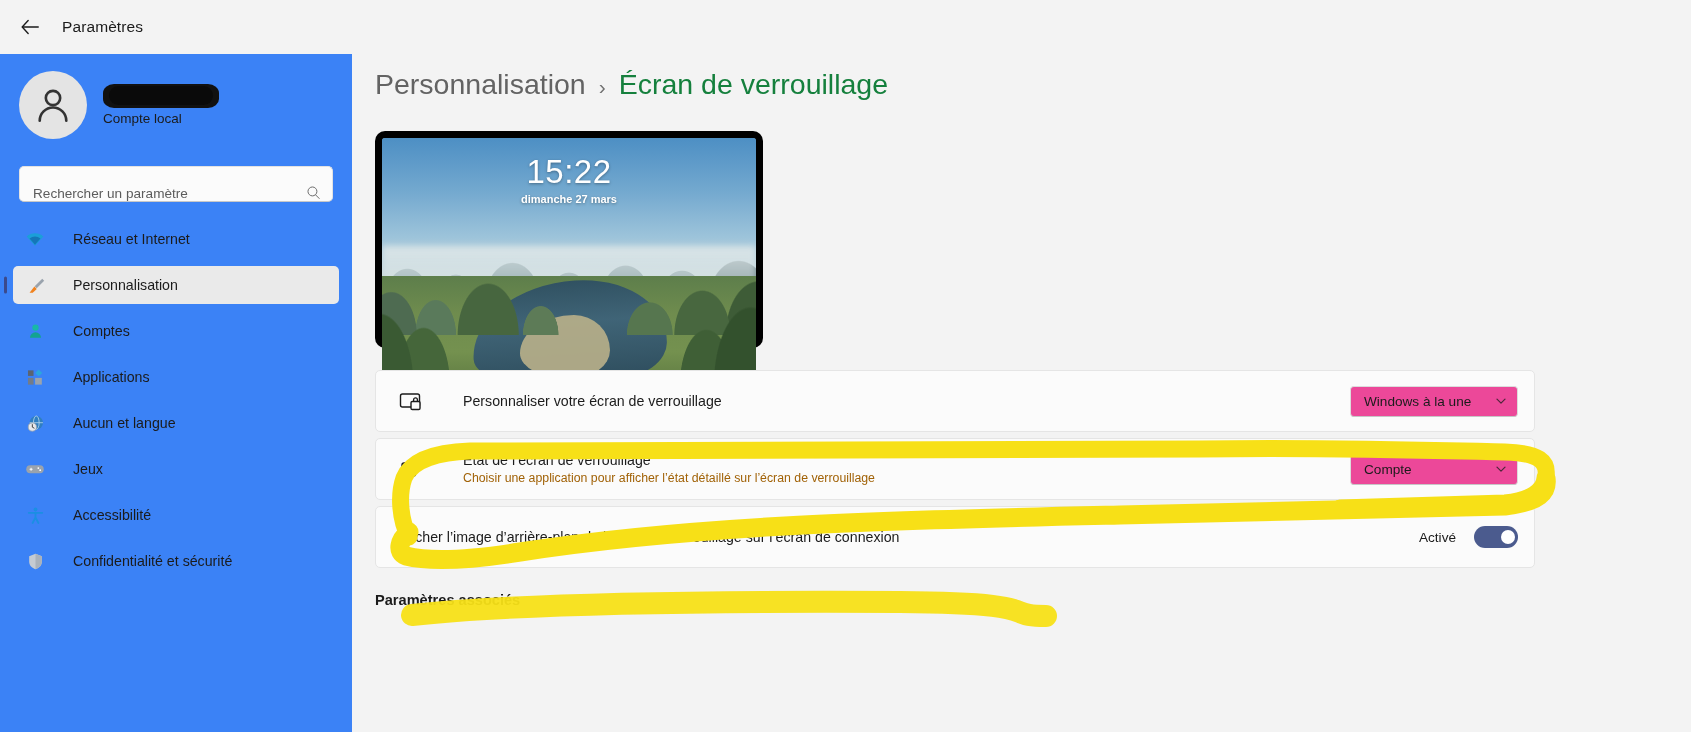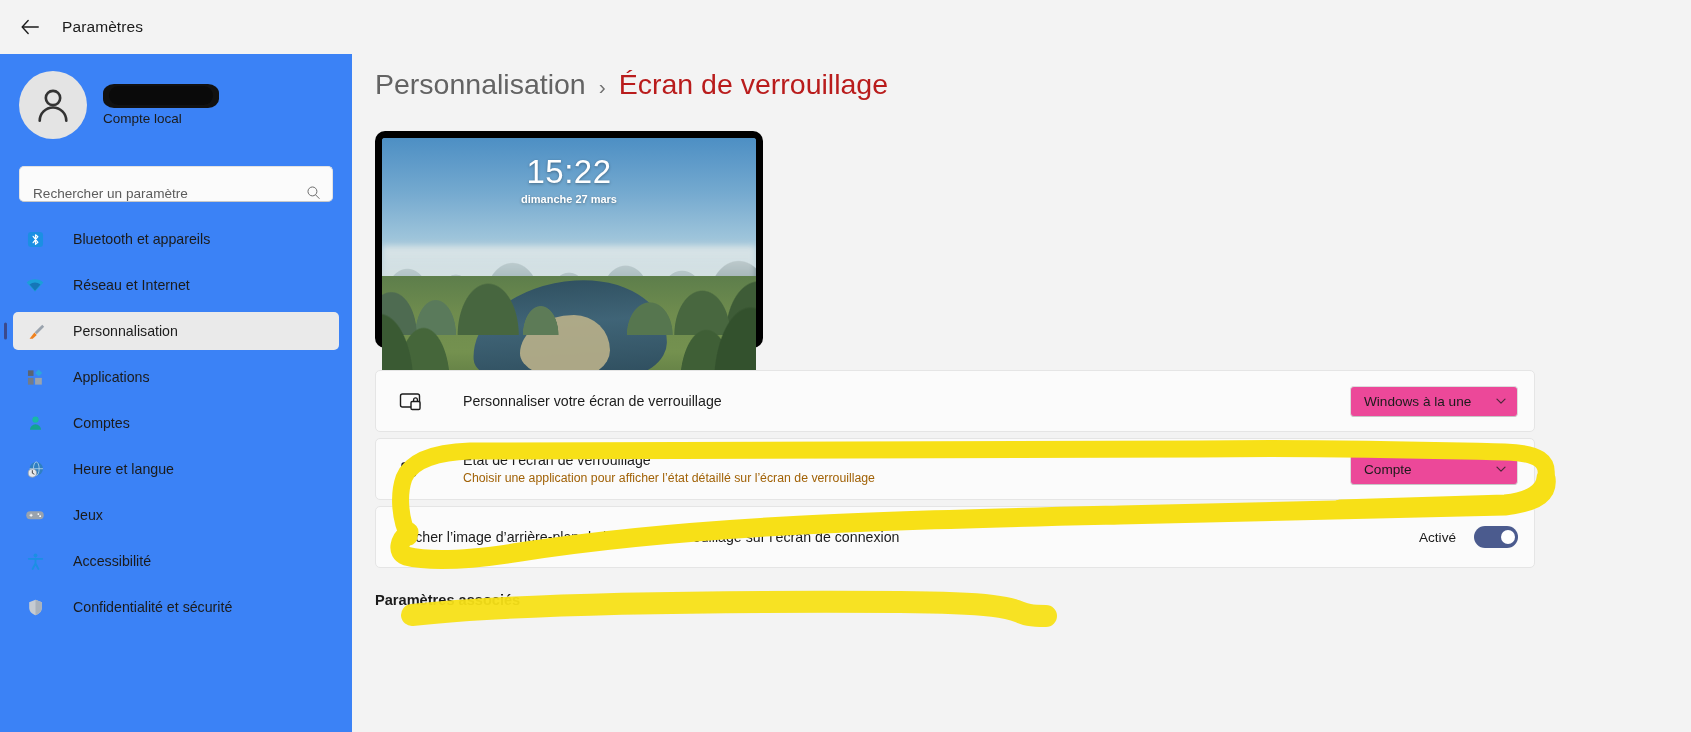--- a/index.html
+++ b/index.html
@@ -189,21 +189,21 @@
     color: #636363;
     cursor: pointer;
   }
   .crumb-sep {
     font-size: 21px;
     color: #707070;
     margin: 0 13px;
   }
   .crumb-current {
     font-size: 28.5px;
-    color: #b91c1c;
+    color: #15803d;
     font-weight: 400;
   }
 
   
   .preview-frame {
     margin: 19px 0 0 23px;
     width: 388px;
     height: 217px;
     background: #000;
     border-radius: 10px;
@@ -450,83 +450,74 @@
       <input class="search-input" type="text" placeholder="Rechercher un paramètre" style="">
       <svg class="search-icon" viewBox="0 0 24 24">
         <circle cx="10.5" cy="10.5" r="6.3" fill="none" stroke="#3a3a3a" stroke-width="1.4"></circle>
         <line x1="14.9" y1="15.3" x2="20" y2="20.4" stroke="#3a3a3a" stroke-width="1.4" stroke-linecap="round"></line>
       </svg>
     </div>
 
     <div class="nav">
 
 
-      <div class="nav-item">
-        <span class="nav-icon">
-          <svg width="19" height="19" viewBox="0 0 24 24">
-            <rect x="2.5" y="2.5" width="19" height="19" rx="4" fill="#1b8fe3"></rect>
-            <path d="M9 8 L15 15.5 L12 18 V6 L15 8.5 L9 16" fill="none" stroke="#fff" stroke-width="1.5" stroke-linejoin="round" stroke-linecap="round"></path>
-          </svg>
-        </span>
-        <span class="nav-label">Bluetooth et appareils</span>
-      </div>
 
       <div class="nav-item">
         <span class="nav-icon">
           <svg width="20" height="20" viewBox="0 0 24 24">
             <path d="M2 9 a15 15 0 0 1 20 0 L12 20 Z" fill="#1b9fd8"></path>
             <path d="M5.5 11.4 a10 10 0 0 1 13 0 L12 19 Z" fill="#1576b8"></path>
           </svg>
         </span>
         <span class="nav-label">Réseau et Internet</span>
       </div>
 
       <div class="nav-item active">
         <span class="nav-icon">
           <svg width="19" height="19" viewBox="0 0 24 24">
             <path d="M20.5 3.5 L11 13 L13.5 15.5 L23 6 Z" fill="#9aa3ad"></path>
             <path d="M10.6 13.4 L13.6 16.4 L8.5 21 L4.5 21 Z" fill="#f0821e"></path>
           </svg>
         </span>
         <span class="nav-label">Personnalisation</span>
+      </div>
+
+      <div class="nav-item">
+        <span class="nav-icon">
+          <svg width="19" height="19" viewBox="0 0 24 24">
+            <circle cx="12" cy="7" r="4" fill="#17b8a6"></circle>
+            <path d="M5 20 a7 7 0 0 1 14 0 Z" fill="#13a391"></path>
+          </svg>
+        </span>
+        <span class="nav-label">Comptes</span>
       </div>
 
       <div class="nav-item">
         <span class="nav-icon">
           <svg width="19" height="19" viewBox="0 0 24 24">
             <rect x="2.5" y="3" width="7" height="7" fill="#5b6470"></rect>
             <rect x="2.5" y="12.5" width="7" height="8.5" fill="#737c88"></rect>
             <rect x="11.5" y="12.5" width="8.5" height="8.5" fill="#9aa3ad"></rect>
             <path d="M16 2 L20.5 6.2 L16 10.4 L11.5 6.2 Z" fill="#2ba7dd"></path>
           </svg>
         </span>
         <span class="nav-label">Applications</span>
-      </div>
-
-      <div class="nav-item">
-        <span class="nav-icon">
-          <svg width="19" height="19" viewBox="0 0 24 24">
-            <circle cx="12" cy="7" r="4" fill="#17b8a6"></circle>
-            <path d="M5 20 a7 7 0 0 1 14 0 Z" fill="#13a391"></path>
-          </svg>
-        </span>
-        <span class="nav-label">Comptes</span>
       </div>
 
       <div class="nav-item">
         <span class="nav-icon">
           <svg width="19" height="19" viewBox="0 0 24 24">
             <circle cx="13" cy="11" r="8.5" fill="#2f7fc1"></circle>
             <ellipse cx="13" cy="11" rx="3.6" ry="8.5" fill="none" stroke="#bcd9ef" stroke-width="1"></ellipse>
             <line x1="4.6" y1="11" x2="21.4" y2="11" stroke="#bcd9ef" stroke-width="1"></line>
             <circle cx="8" cy="16.5" r="5.2" fill="#e6e9ec" stroke="#9aa3ad" stroke-width="1"></circle>
             <path d="M8 13.4 V16.6 L10.2 17.8" fill="none" stroke="#3a3a3a" stroke-width="1.2" stroke-linecap="round"></path>
           </svg>
         </span>
-        <span class="nav-label">Heure et langue</span>
+        <span class="nav-label">Aucun et langue</span>
       </div>
 
       <div class="nav-item">
         <span class="nav-icon">
           <svg width="20" height="20" viewBox="0 0 24 24">
             <rect x="1.5" y="7.5" width="21" height="9.5" rx="4.7" fill="#9aa3ad"></rect>
             <line x1="6" y1="12.3" x2="8.6" y2="12.3" stroke="#fff" stroke-width="1.2" stroke-linecap="round"></line>
             <line x1="7.3" y1="11" x2="7.3" y2="13.6" stroke="#fff" stroke-width="1.2" stroke-linecap="round"></line>
             <circle cx="16" cy="10.9" r="1.1" fill="#fff"></circle>
             <circle cx="18.2" cy="13.4" r="1.1" fill="#fff"></circle>

